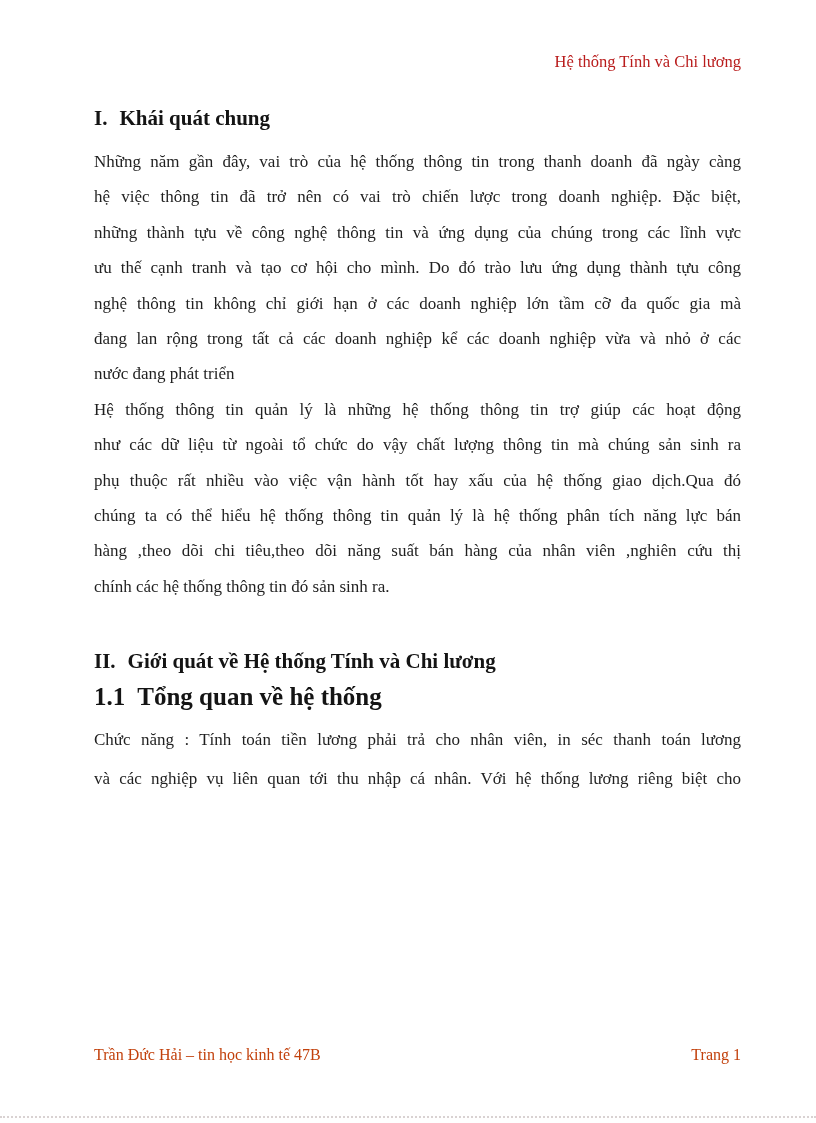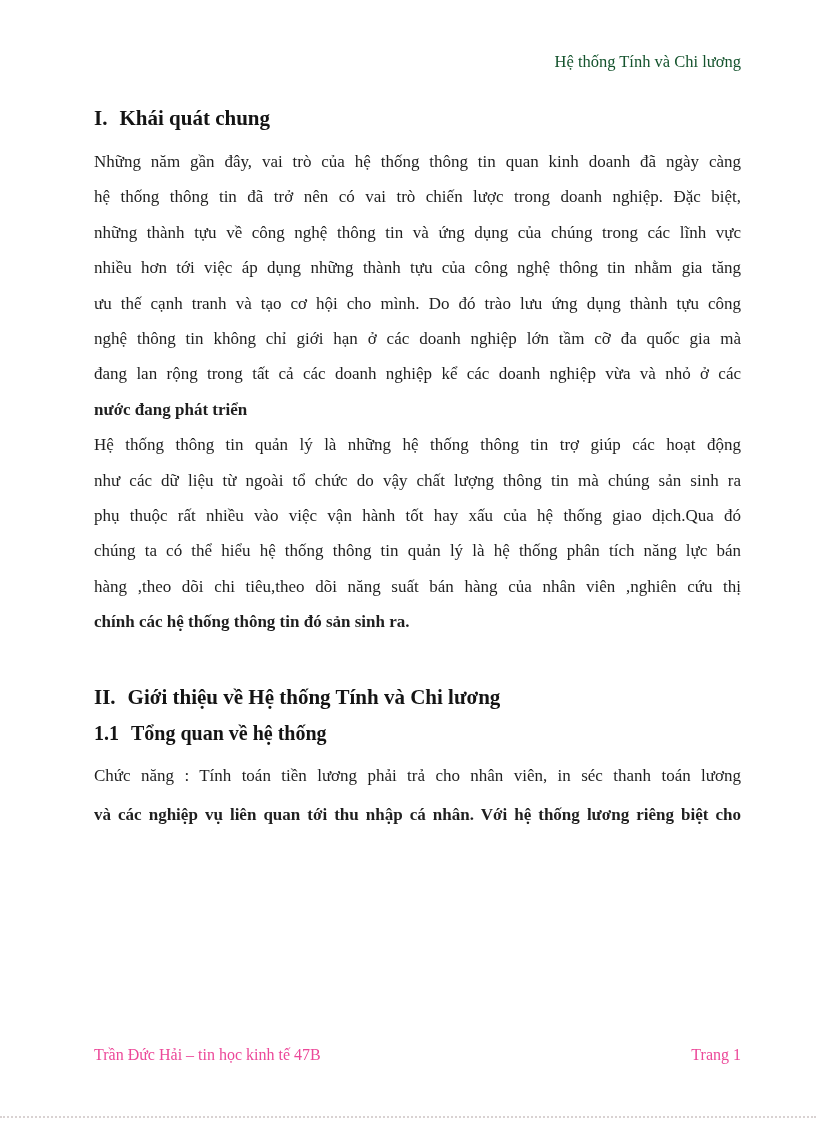--- a/index.html
+++ b/index.html
@@ -16,21 +16,21 @@
     color: #1f1f1f;
     overflow: hidden;
   }
   .page-header {
     position: absolute;
     top: 52px;
     left: 94px;
     width: 647px;
     text-align: right;
     font-size: 16.5px;
-    color: #14532d;
+    color: #b91c1c;
   }
   .content {
     position: absolute;
     top: 104px;
     left: 94px;
     width: 647px;
   }
   h1.sec-heading {
     margin: 0;
     font-size: 21px;
@@ -45,47 +45,47 @@
   }
   .para.p1 { margin-top: 12px; }
   .jline {
     font-size: 17px;
     line-height: 35.4px;
     text-align: justify;
     text-align-last: justify;
     white-space: nowrap;
     overflow: hidden;
   }
-  .para .jline:last-child { text-align-last: left; font-weight: bold; }
+  .para .jline:last-child { text-align-last: left; }
   .para.cont .jline:last-child { text-align-last: justify; }
   h2.sec-heading {
     margin: 42px 0 0 0;
     font-size: 21px;
     line-height: 30px;
     font-weight: bold;
     color: #141414;
   }
   h3.sub-heading {
     margin: 8px 0 0 0;
-    font-size: 20px;
+    font-size: 25px;
     line-height: 26px;
     font-weight: bold;
     color: #141414;
   }
   .para.p3 { margin-top: 10px; }
   .para.p3 .jline { line-height: 39px; }
   .page-footer {
     position: absolute;
     top: 1046px;
     left: 94px;
     width: 647px;
     display: flex;
     justify-content: space-between;
     font-size: 16px;
-    color: #ec4899;
+    color: #c2410c;
   }
   .page-bottom-rule {
     position: absolute;
     top: 1116px;
     left: 0;
     width: 816px;
     border-top: 2px dotted #d9d2d2;
   }
 </style>
 </head>
@@ -97,41 +97,40 @@
     <span>Hệ thống Tính và Chi lương</span>
   </div>
 
   <div class="content">
 
     <h1 class="sec-heading">
       <span class="h-num">I.</span><span>Khái quát chung</span>
     </h1>
 
     <div class="para p1">
-        <div class="jline">Những năm gần đây, vai trò của hệ thống thông tin quan kinh doanh đã ngày càng</div>
-        <div class="jline">hệ thống thông tin đã trở nên có vai trò chiến lược trong doanh nghiệp. Đặc biệt,</div>
+        <div class="jline">Những năm gần đây, vai trò của hệ thống thông tin trong thanh doanh đã ngày càng</div>
+        <div class="jline">hệ việc thông tin đã trở nên có vai trò chiến lược trong doanh nghiệp. Đặc biệt,</div>
         <div class="jline">những thành tựu về công nghệ thông tin và ứng dụng của chúng trong các lĩnh vực</div>
-        <div class="jline">nhiều hơn tới việc áp dụng những thành tựu của công nghệ thông tin nhằm gia tăng</div>
         <div class="jline">ưu thế cạnh tranh và tạo cơ hội cho mình. Do đó trào lưu ứng dụng thành tựu công</div>
         <div class="jline">nghệ thông tin không chỉ giới hạn ở các doanh nghiệp lớn tầm cỡ đa quốc gia mà</div>
         <div class="jline">đang lan rộng trong tất cả các doanh nghiệp kể các doanh nghiệp vừa và nhỏ ở các</div>
         <div class="jline">nước đang phát triển</div>
       </div>
 
     <div class="para p2">
         <div class="jline">Hệ thống thông tin quản lý là những hệ thống thông tin trợ giúp các hoạt động</div>
         <div class="jline">như các dữ liệu từ ngoài tổ chức do vậy chất lượng thông tin mà chúng sản sinh ra</div>
         <div class="jline">phụ thuộc rất nhiều vào việc vận hành tốt hay xấu của hệ thống giao dịch.Qua đó</div>
         <div class="jline">chúng ta có thể hiểu hệ thống thông tin quản lý là hệ thống phân tích năng lực bán</div>
         <div class="jline">hàng ,theo dõi chi tiêu,theo dõi năng suất bán hàng của nhân viên ,nghiên cứu thị</div>
         <div class="jline">chính các hệ thống thông tin đó sản sinh ra.</div>
       </div>
 
     <h2 class="sec-heading">
-      <span class="h-num">II.</span><span>Giới thiệu về Hệ thống Tính và Chi lương</span>
+      <span class="h-num">II.</span><span>Giới quát về Hệ thống Tính và Chi lương</span>
     </h2>
 
     <h3 class="sub-heading">
       <span class="h-num">1.1</span><span>Tổng quan về hệ thống</span>
     </h3>
 
     <div class="para p3 cont">
         <div class="jline">Chức năng :  Tính toán tiền lương phải trả cho nhân viên, in séc thanh toán lương</div>
         <div class="jline">và các nghiệp vụ liên quan tới thu nhập cá nhân. Với hệ thống lương riêng biệt cho</div>
       </div>

